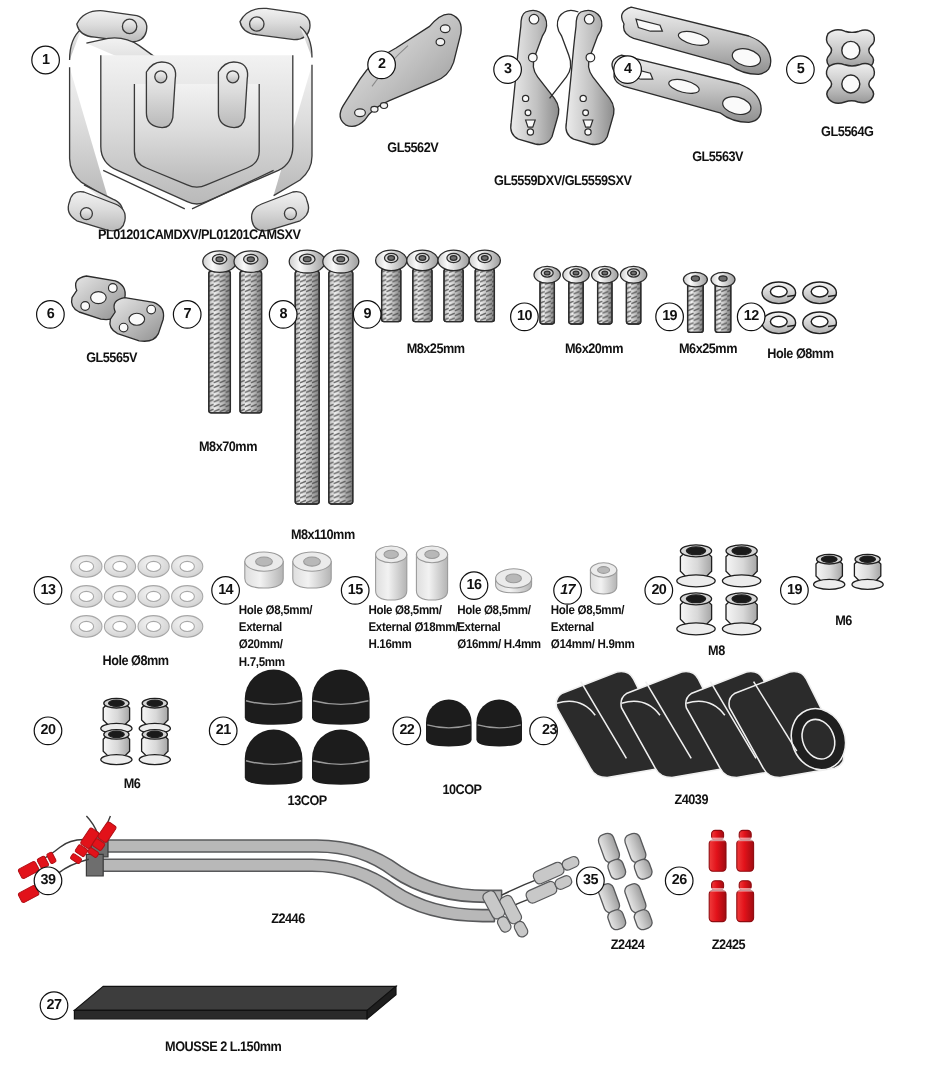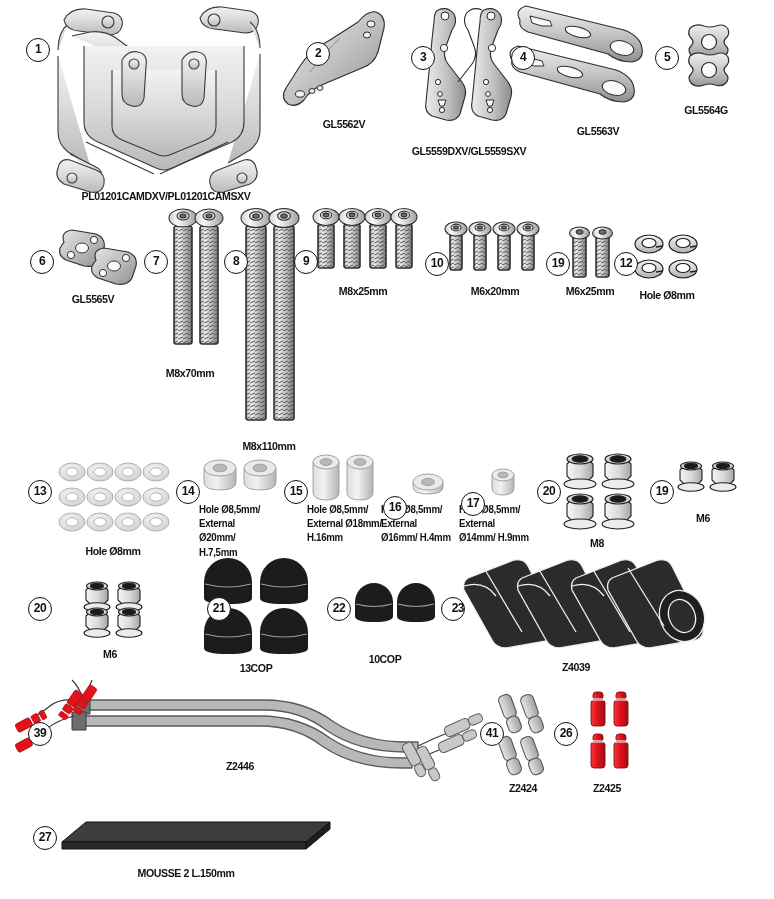--- a/index.html
+++ b/index.html
@@ -876,39 +876,39 @@
       <div class="badge" style="left: 546px; top: 252px;">19</div>
       <div class="cap ctr" style="top: 285px; left: 430px; width: 320px; text-align: center;">M6x25mm</div>
       <div class="badge" style="left: 614px; top: 252px;">12</div>
       <div class="cap ctr" style="top: 289px; left: 507px; width: 320px; text-align: center;">Hole Ø8mm</div>
       <div class="badge" style="left: 28px; top: 480px;">13</div>
       <div class="cap ctr" style="top: 545px; left: -47px; width: 320px; text-align: center;">Hole Ø8mm</div>
       <div class="badge" style="left: 176px; top: 480px;">14</div>
       <div class="cap ml multi" style="top: 502px; left: 199px; width: 78px;">Hole Ø8,5mm/ External Ø20mm/ H.7,5mm</div>
       <div class="badge" style="left: 284px; top: 480px;">15</div>
       <div class="cap ml multi" style="top: 502px; left: 307px; width: 82px;">Hole Ø8,5mm/ External Ø18mm/ H.16mm</div>
-      <div class="badge" style="left: 383px; top: 496px;">16</div>
+      <div class="badge" style="left: 383px; top: 476px;">16</div>
       <div class="cap ml multi" style="top: 502px; left: 381px; width: 76px;">Hole Ø8,5mm/ External Ø16mm/ H.4mm</div>
-      <div class="badge" style="left: 461px; top: 492px;">17</div>
+      <div class="badge" style="left: 461px; top: 480px; font-style: italic;">17</div>
       <div class="cap ml multi" style="top: 502px; left: 459px; width: 80px;">Hole Ø8,5mm/ External Ø14mm/ H.9mm</div>
       <div class="badge" style="left: 537px; top: 480px;">20</div>
       <div class="cap ctr" style="top: 537px; left: 437px; width: 320px; text-align: center;">M8</div>
       <div class="badge" style="left: 650px; top: 480px;">19</div>
       <div class="cap ctr" style="top: 512px; left: 543px; width: 320px; text-align: center;">M6</div>
       <div class="badge" style="left: 28px; top: 597px;">20</div>
       <div class="cap ctr" style="top: 648px; left: -50px; width: 320px; text-align: center;">M6</div>
-      <div class="badge" style="left: 174px; top: 597px; margin-left: 33px;">21</div>
+      <div class="badge" style="left: 174px; top: 597px;">21</div>
       <div class="cap ctr" style="top: 662px; left: 96px; width: 320px; text-align: center;">13COP</div>
       <div class="badge" style="left: 327px; top: 597px;">22</div>
       <div class="cap ctr" style="top: 653px; left: 225px; width: 320px; text-align: center;">10COP</div>
       <div class="badge" style="left: 441px; top: 597px; text-align: right;">23</div>
       <div class="cap ctr" style="top: 661px; left: 416px; width: 320px; text-align: center;">Z4039</div>
       <div class="badge" style="left: 28px; top: 722px;">39</div>
       <div class="cap ctr" style="top: 760px; left: 80px; width: 320px; text-align: center;">Z2446</div>
-      <div class="badge" style="left: 480px; top: 722px;">41</div>
+      <div class="badge" style="left: 480px; top: 722px;">35</div>
       <div class="cap ctr" style="top: 782px; left: 363px; width: 320px; text-align: center;">Z2424</div>
       <div class="badge" style="left: 554px; top: 722px;">26</div>
       <div class="cap ctr" style="top: 782px; left: 447px; width: 320px; text-align: center;">Z2425</div>
       <div class="badge" style="left: 33px; top: 826px;">27</div>
       <div class="cap ctr" style="top: 867px; left: 26px; width: 320px; text-align: center;">MOUSSE 2 L.150mm</div>
     </div>
 
 </div>
 
 </body></html>

